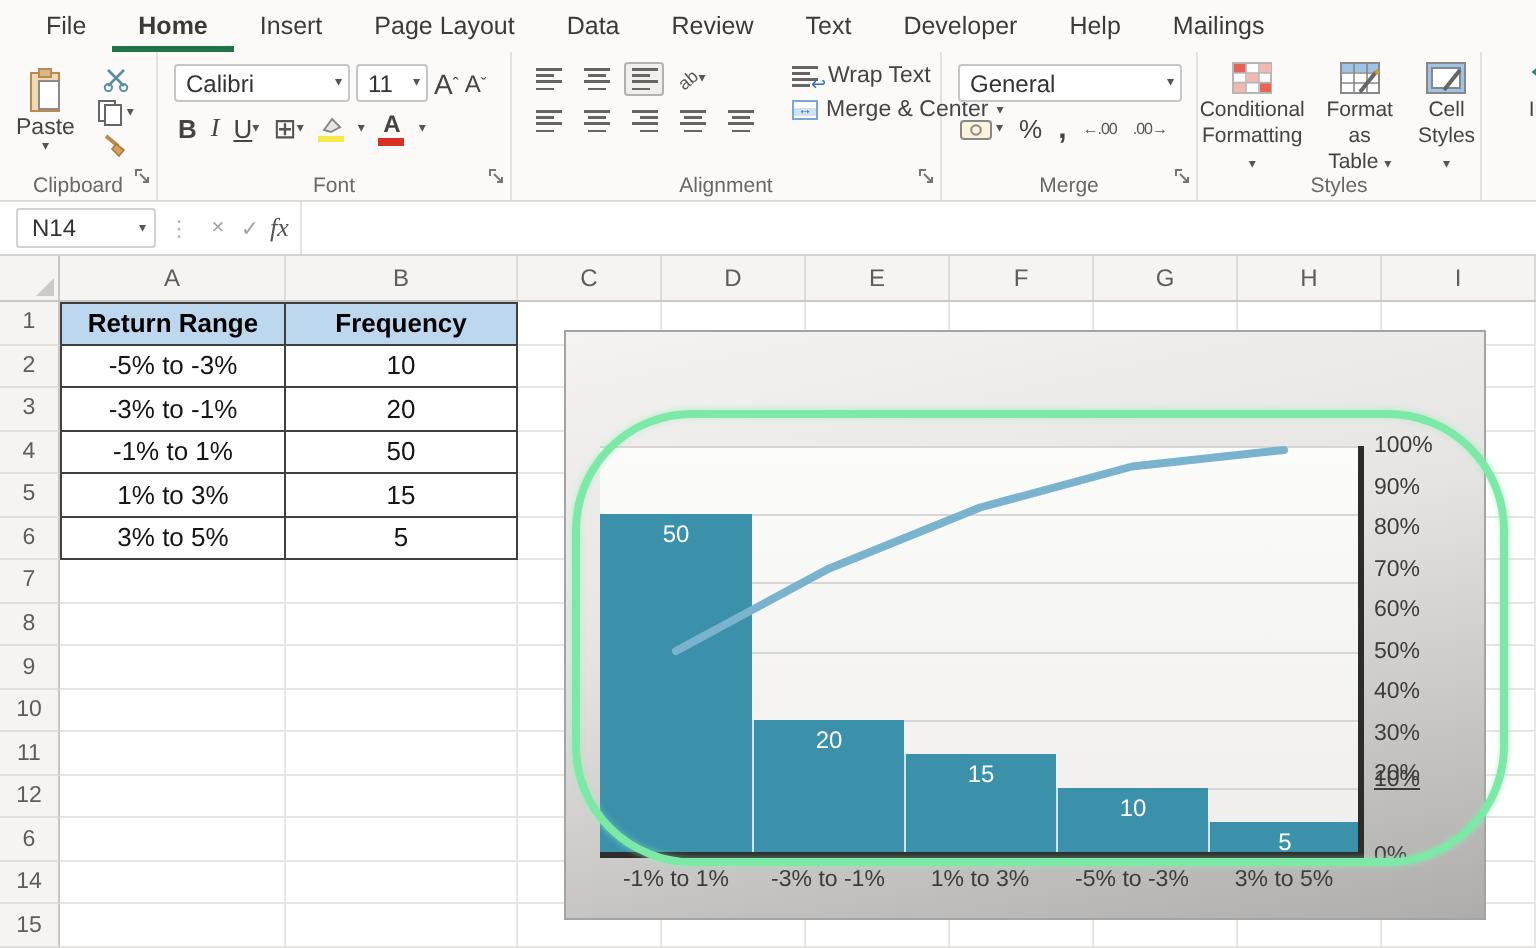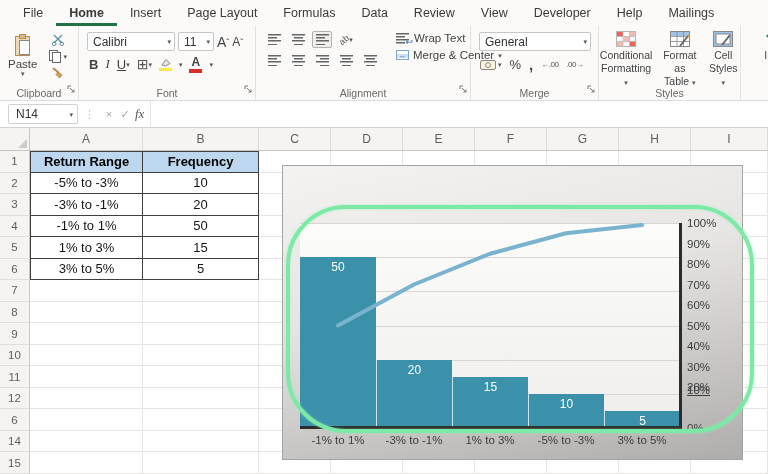--- a/index.html
+++ b/index.html
@@ -122,24 +122,23 @@
 </head>
 <body>
 
 <div id="app">
 
   <div class="tabs">
       <span class="tab">File</span>
       <span class="tab active">Home</span>
       <span class="tab">Insert</span>
       <span class="tab">Page Layout</span>
-      <span class="tab">Formulas</span>
       <span class="tab">Data</span>
       <span class="tab">Review</span>
-      <span class="tab">View</span>
+      <span class="tab">Text</span>
       <span class="tab">Developer</span>
       <span class="tab">Help</span>
       <span class="tab">Mailings</span>
     </div>
 
   <div class="ribbon">
 
     <div class="group g-clip">
       <div class="clip-inner">
         <div class="paste rbtn">

